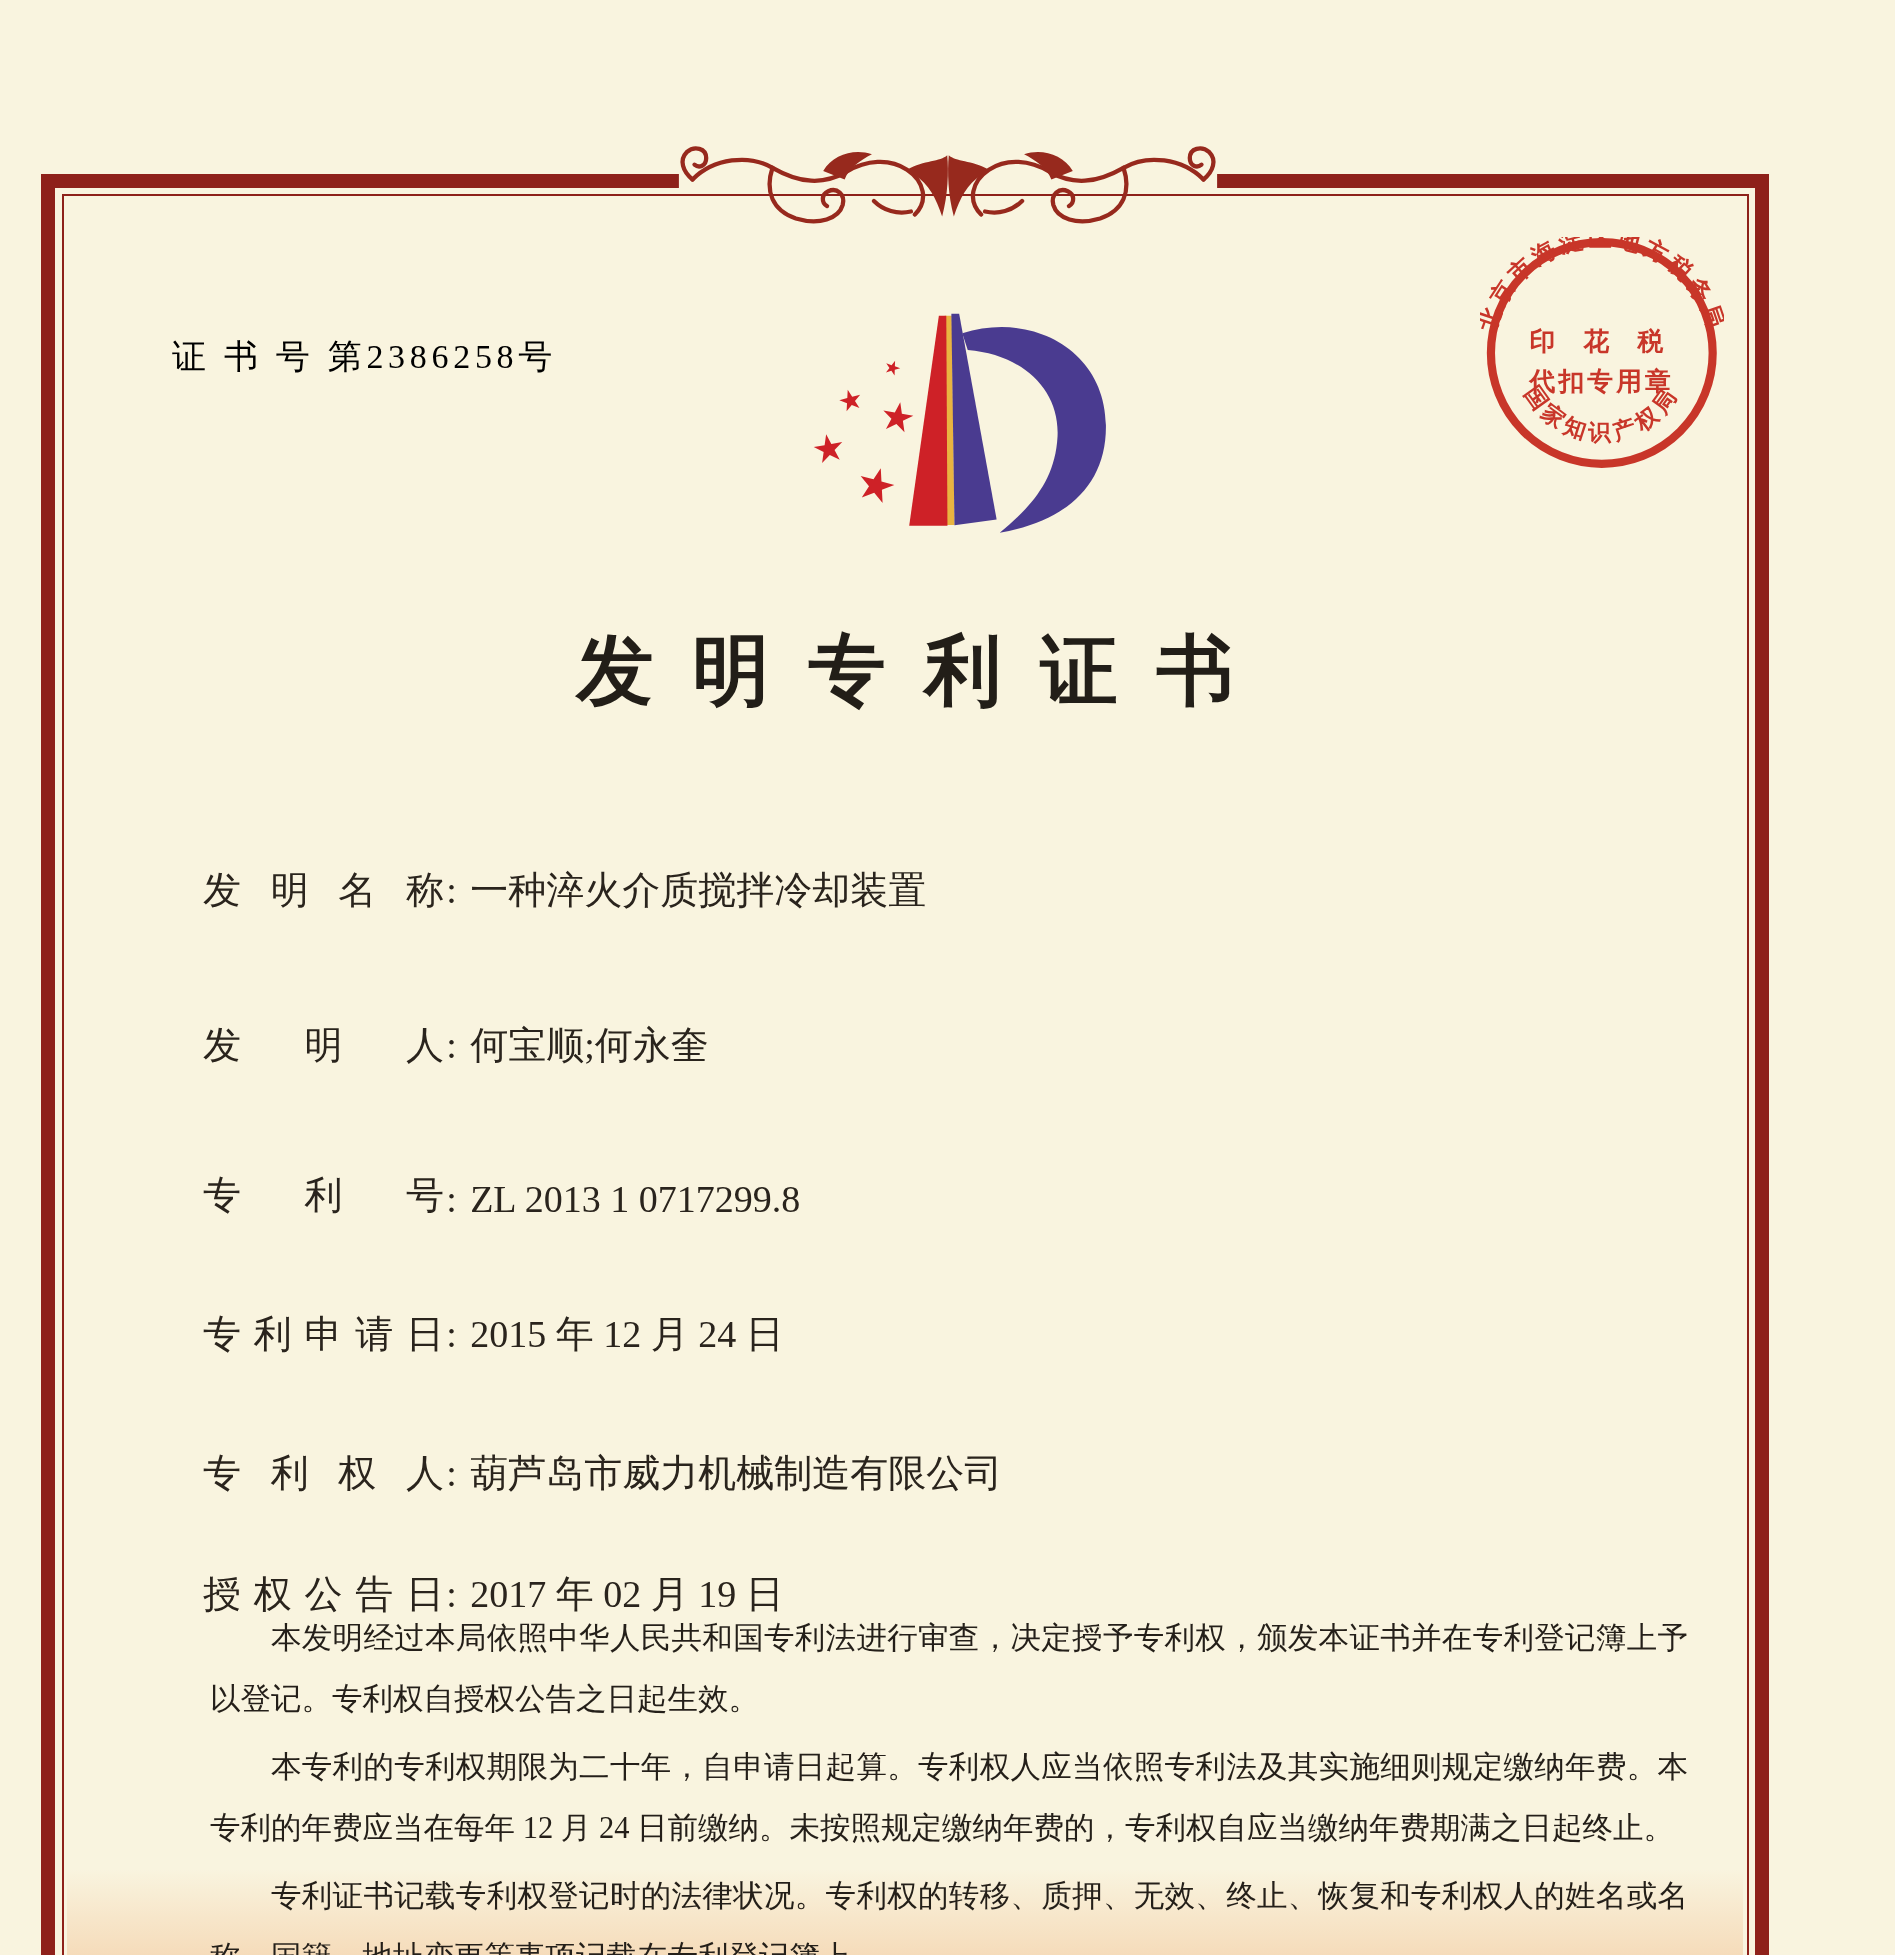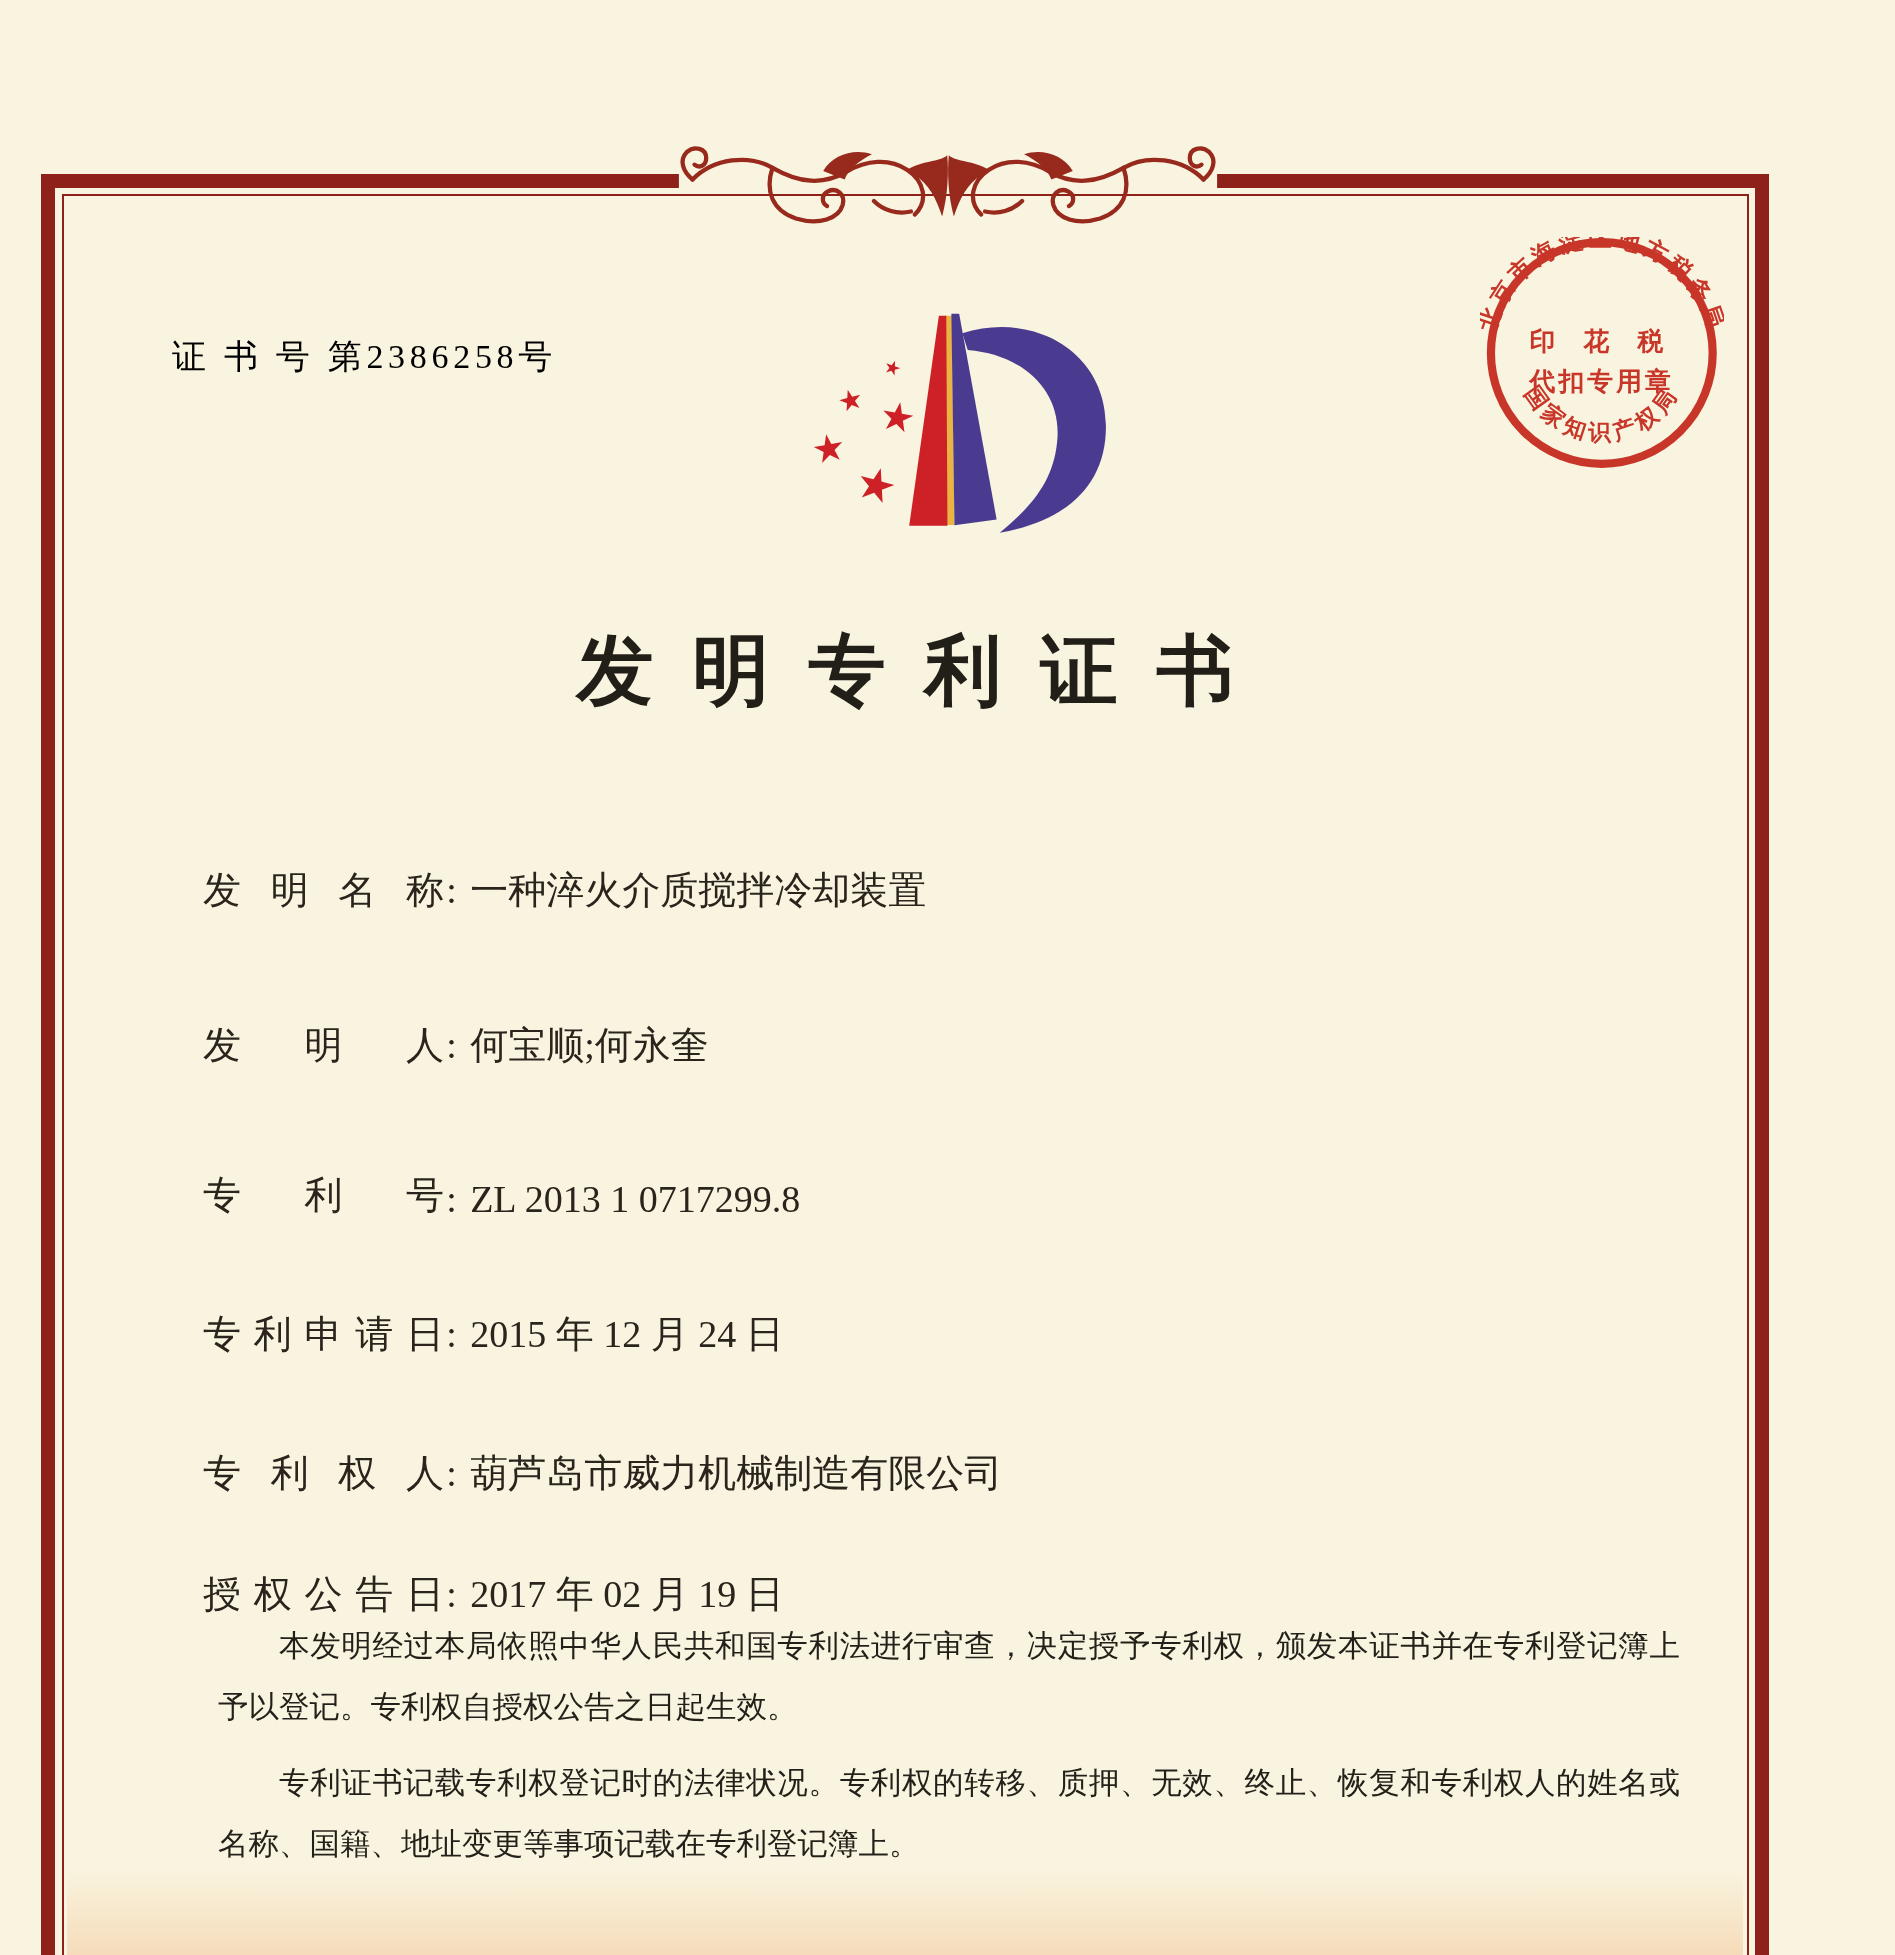--- a/index.html
+++ b/index.html
@@ -19,21 +19,21 @@
   .peach-fade{left:67px;top:1869px;width:1676px;height:145px;z-index:1;
     background:linear-gradient(180deg,rgba(243,203,161,0) 0%,rgba(243,203,161,.55) 55%,#f3cba1 100%);}
   
   .cert-no{left:172px;top:334px;font-size:34px;letter-spacing:4.7px;color:#000000;z-index:4;}
   .title{left:41px;top:620px;width:1728px;text-align:center;font-size:77px;
     font-weight:700;letter-spacing:39px;text-indent:39px;color:#221e18;z-index:4;}
   .field{left:203px;width:1517px;font-size:38px;white-space:nowrap;z-index:4;color:#2a241d;margin-top:11px;}
   .field .lbl{display:inline-block;width:241px;text-align:justify;text-align-last:justify;vertical-align:bottom;}
   .field .colon{display:inline-block;margin:0 13.3px 0 2.3px;}
   .paras{left:203px;top:1601px;width:1492px;z-index:4;}
-  .paras p{margin:15px;font-size:30.5px;line-height:61px;text-align:justify;text-indent:2em;color:#241f19;}
+  .paras p{margin:7px;font-size:30.5px;line-height:61px;text-align:justify;text-indent:2em;color:#241f19;}
   
   .logo{left:813px;top:304px;z-index:4;}
   .tax-stamp{left:1480px;top:237px;z-index:4;opacity:.93;}
   .ornament-top{left:651px;top:121px;z-index:3;}
 </style>
 </head>
 <body>
 
 <div class="abs peach-fade"></div>
 
@@ -115,15 +115,16 @@
 </div>
 <div class="abs field" style="top:1437px">
   <span class="lbl">专利权人</span><span class="colon">:</span><span>葫芦岛市威力机械制造有限公司</span>
 </div>
 <div class="abs field" style="top:1558px">
   <span class="lbl">授权公告日</span><span class="colon">:</span><span>2017 年 02 月 19 日</span>
 </div>
 
 <div class="abs paras">
   <p>本发明经过本局依照中华人民共和国专利法进行审查，决定授予专利权，颁发本证书并在专利登记簿上予以登记。专利权自授权公告之日起生效。</p>
+  <p>本专利的专利权期限为二十年，自申请日起算。专利权人应当依照专利法及其实施细则规定缴纳年费。本专利的年费应当在每年 12 月 24 日前缴纳。未按照规定缴纳年费的，专利权自应当缴纳年费期满之日起终止。</p>
   <p>专利证书记载专利权登记时的法律状况。专利权的转移、质押、无效、终止、恢复和专利权人的姓名或名称、国籍、地址变更等事项记载在专利登记簿上。</p>
 </div>
 
 
 </body></html>

